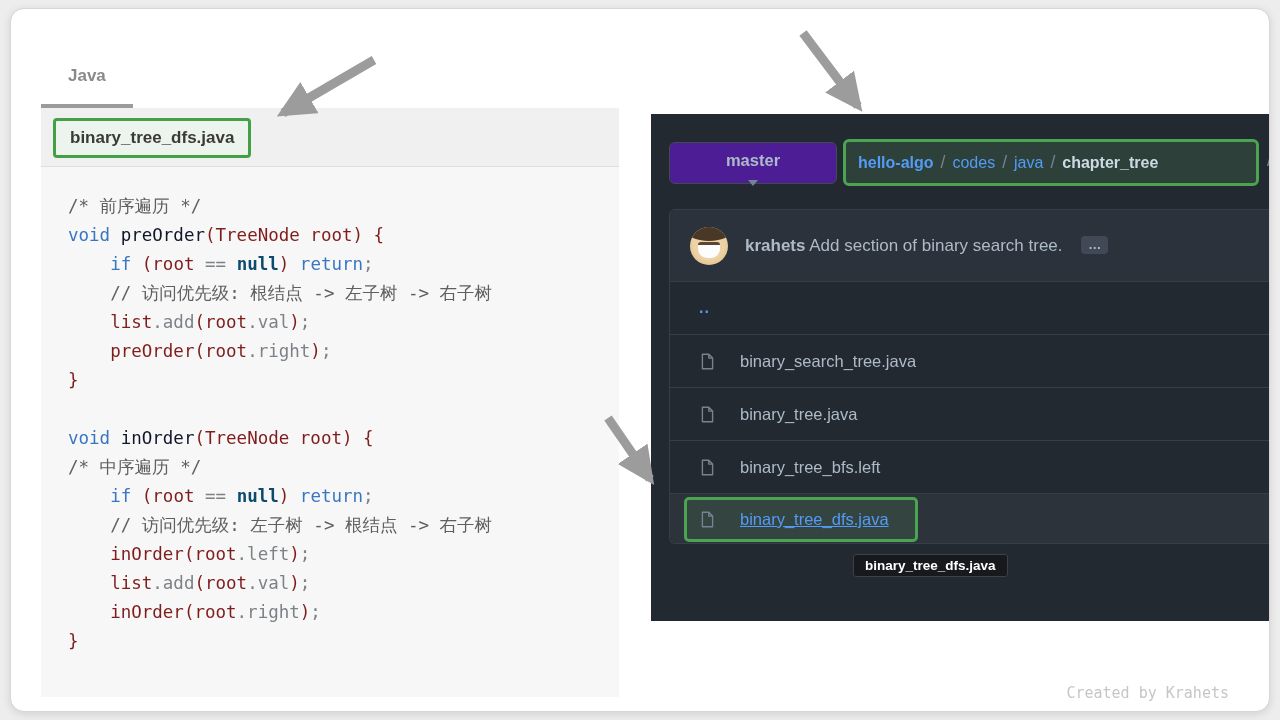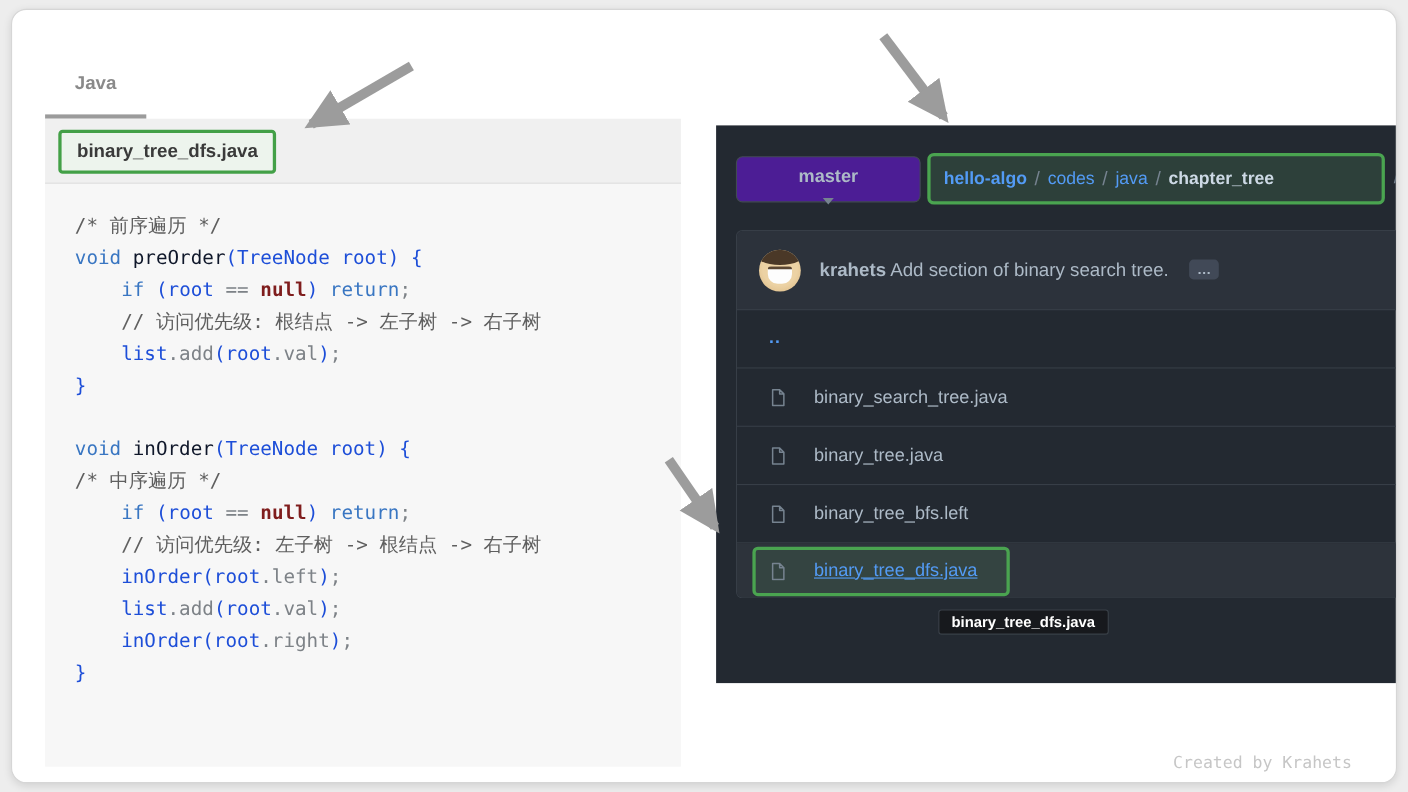--- a/index.html
+++ b/index.html
@@ -11,26 +11,26 @@
 
   
   .tab-label { position:absolute; left:57px; top:57px; font-size:17px; font-weight:bold; color:#8a8a8a; cursor:pointer; }
   .tab-indicator { position:absolute; left:30px; top:95px; width:92px; height:4px; background:#9b9b9b; }
   .code-card { position:absolute; left:30px; top:99px; width:578px; height:589px; background:#f7f7f7; }
   .code-header { position:relative; width:100%; height:59px; background:#f0f0f0; border-bottom:1px solid #dedede; }
   .filename-box { position:absolute; left:12px; top:10px; padding:7px 14px; border:3px solid #43a047;
                   border-radius:4px; background:#edf4ed; font-size:17px; font-weight:bold; color:#3a3a3a; }
   .code-body { padding:25px 0 0 27px; font-family:"DejaVu Sans Mono", monospace; font-size:17.5px; line-height:29px; }
   .code-line { white-space:pre; height:29px; }
-  .t-n { color:#1d4ed8; }
+  .t-n { color:#7f1d1d; }
   .t-k { color:#3976c2; }
   .t-f { color:#0f172a; }
   .t-c { color:#5f5f5f; }
   .t-p { color:#7d8287; }
-  .t-b { color:#7f1d1d; font-weight:bold;text-align:center; }
+  .t-b { color:#0c4a6e; font-weight:bold;text-align:center; }
 
   
   .gh-panel { position:absolute; left:640px; top:105px; width:618px; height:507px; background:#232931; overflow:hidden; }
   .gh-header { position:absolute; left:18px; top:25px; right:0; height:50px; }
   .branch-btn { position:absolute; left:0; top:3px; width:168px; height:42px; background:#4c1d95;
                 border:1px solid #424a53; border-radius:6px; display:flex; align-items:center;
                 justify-content:center; gap:10px; cursor:pointer;flex-direction:column; }
   .branch-btn span.lbl { color:#adbac7; font-size:16.5px; font-weight:bold; }
   .caret { width:0; height:0; border-left:5px solid transparent; border-right:5px solid transparent; border-top:6px solid #768390; }
   .crumb-box { position:absolute; left:174px; top:0; width:416px; height:47px; border:3px solid #4aa450;
@@ -84,20 +84,21 @@
     <div class="code-card">
       <div class="code-header">
         <div class="filename-box">binary_tree_dfs.java</div>
       </div>
       <div class="code-body" id="code-block">
           <div class="code-line"><span class="t-c">/* 前序遍历 */</span></div>
           <div class="code-line"><span class="t-k">void </span><span class="t-f">preOrder</span><span class="t-n">(TreeNode root) {</span></div>
           <div class="code-line"><span class="t-n">    </span><span class="t-k">if</span><span class="t-n"> (root </span><span class="t-p">==</span><span class="t-n"> </span><span class="t-b">null</span><span class="t-n">) </span><span class="t-k">return</span><span class="t-p">;</span></div>
           <div class="code-line"><span class="t-n">    </span><span class="t-c">// 访问优先级: 根结点 -&gt; 左子树 -&gt; 右子树</span></div>
           <div class="code-line"><span class="t-n">    list</span><span class="t-p">.add</span><span class="t-n">(root</span><span class="t-p">.val</span><span class="t-n">)</span><span class="t-p">;</span></div>
+          <div class="code-line"><span class="t-n">    preOrder(root</span><span class="t-p">.right</span><span class="t-n">)</span><span class="t-p">;</span></div>
           <div class="code-line"><span class="t-n">}</span></div>
           <div class="code-line"></div>
           <div class="code-line"><span class="t-k">void </span><span class="t-f">inOrder</span><span class="t-n">(TreeNode root) {</span></div>
           <div class="code-line"><span class="t-c">/* 中序遍历 */</span></div>
           <div class="code-line"><span class="t-n">    </span><span class="t-k">if</span><span class="t-n"> (root </span><span class="t-p">==</span><span class="t-n"> </span><span class="t-b">null</span><span class="t-n">) </span><span class="t-k">return</span><span class="t-p">;</span></div>
           <div class="code-line"><span class="t-n">    </span><span class="t-c">// 访问优先级: 左子树 -&gt; 根结点 -&gt; 右子树</span></div>
           <div class="code-line"><span class="t-n">    inOrder(root</span><span class="t-p">.left</span><span class="t-n">)</span><span class="t-p">;</span></div>
           <div class="code-line"><span class="t-n">    list</span><span class="t-p">.add</span><span class="t-n">(root</span><span class="t-p">.val</span><span class="t-n">)</span><span class="t-p">;</span></div>
           <div class="code-line"><span class="t-n">    inOrder(root</span><span class="t-p">.right</span><span class="t-n">)</span><span class="t-p">;</span></div>
           <div class="code-line"><span class="t-n">}</span></div>

